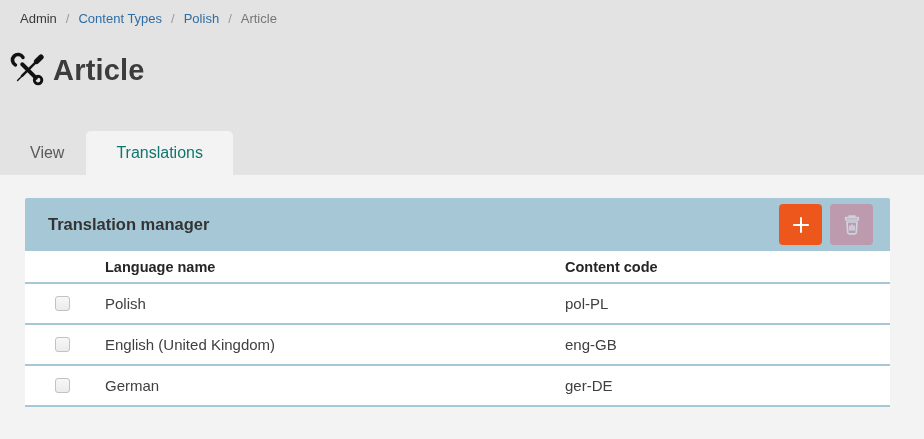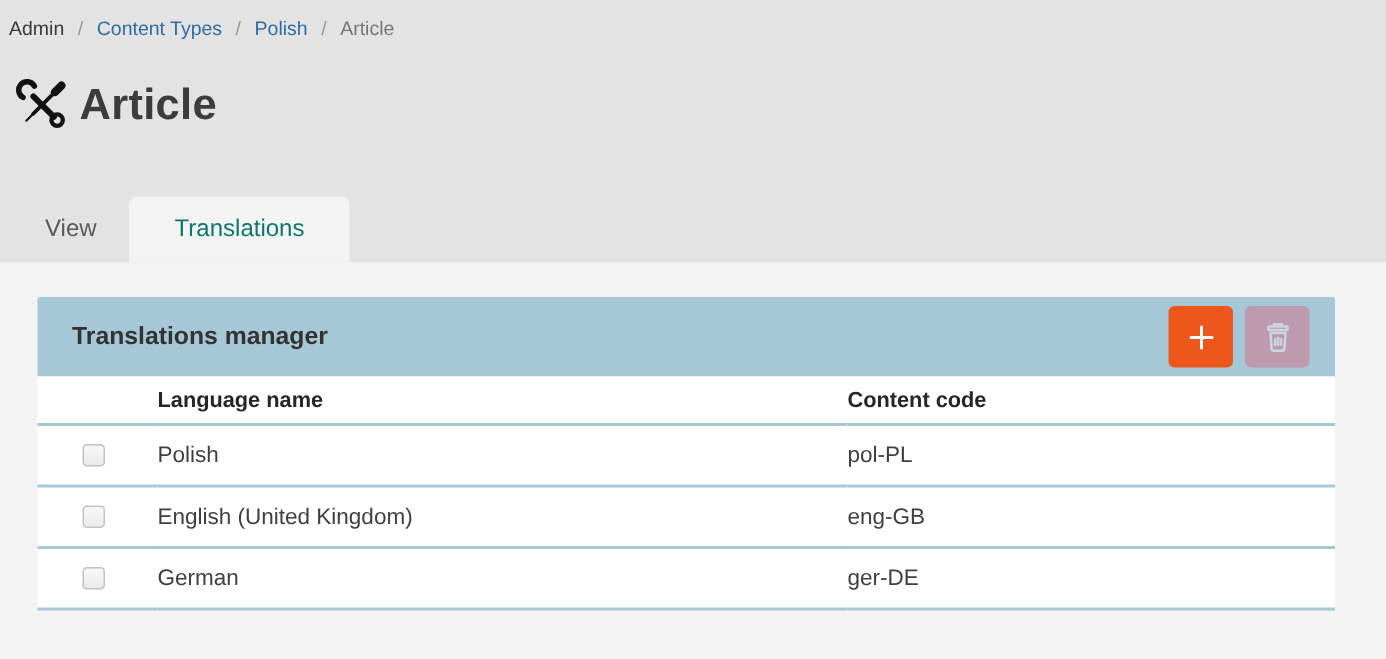--- a/index.html
+++ b/index.html
@@ -6,21 +6,21 @@
   html,body { width:924px; height:439px; overflow:hidden; }
   body {
     font-family:"Liberation Sans","DejaVu Sans",sans-serif;
     background:var(--content-bg,#f3f3f3);
     color:#404040;
   }
 
   
   .top { background:var(--top-bg,#e4e3e3); padding-top:11px; }
 
-  .breadcrumb { padding-left:6px; font-size:13px; display:flex; align-items:center; gap:9px; }
+  .breadcrumb { padding-left:20px; font-size:13px; display:flex; align-items:center; gap:9px; }
   .breadcrumb .bc-text { color:#3a3a3a; }
   .breadcrumb .bc-link { color:var(--link-blue,#2e6da4); text-decoration:none; cursor:pointer; }
   .breadcrumb .bc-sep { color:#9a9a9a; }
   .breadcrumb .bc-current { color:#767676; }
 
   .title-row { display:flex; align-items:center; gap:7px; margin:26px 0 0 10px; height:36px; }
   .title-row svg { width:36px; height:36px; display:block; }
   .page-title { font-size:29px; font-weight:bold; color:#3c3c3c; letter-spacing:.2px; }
 
   .tabs { display:flex; margin-top:43px; padding-left:8px; }
@@ -102,21 +102,21 @@
   <div class="tabs">
     <div class="tab">View</div>
     <div class="tab active">Translations</div>
   </div>
 </div>
 
 <div class="content">
   <div class="panel">
 
     <div class="panel-head">
-      <span class="panel-title">Translations manager</span>
+      <span class="panel-title">Translation manager</span>
       <button class="btn btn-add" type="button">
         <span>
           <svg width="22" height="22" viewBox="0 0 24 24" stroke="#ffffff" stroke-width="2.2" fill="none">
             <path d="M12 3.5 V20.5 M3.5 12 H20.5"></path>
           </svg>
         </span>
       </button>
       <button class="btn btn-del" type="button" aria-disabled="true">
         <span>
           <svg width="24" height="24" viewBox="0 0 24 24" stroke="var(--disabled-btn-icon,#ccd4e0)" stroke-width="1.7" fill="none">

